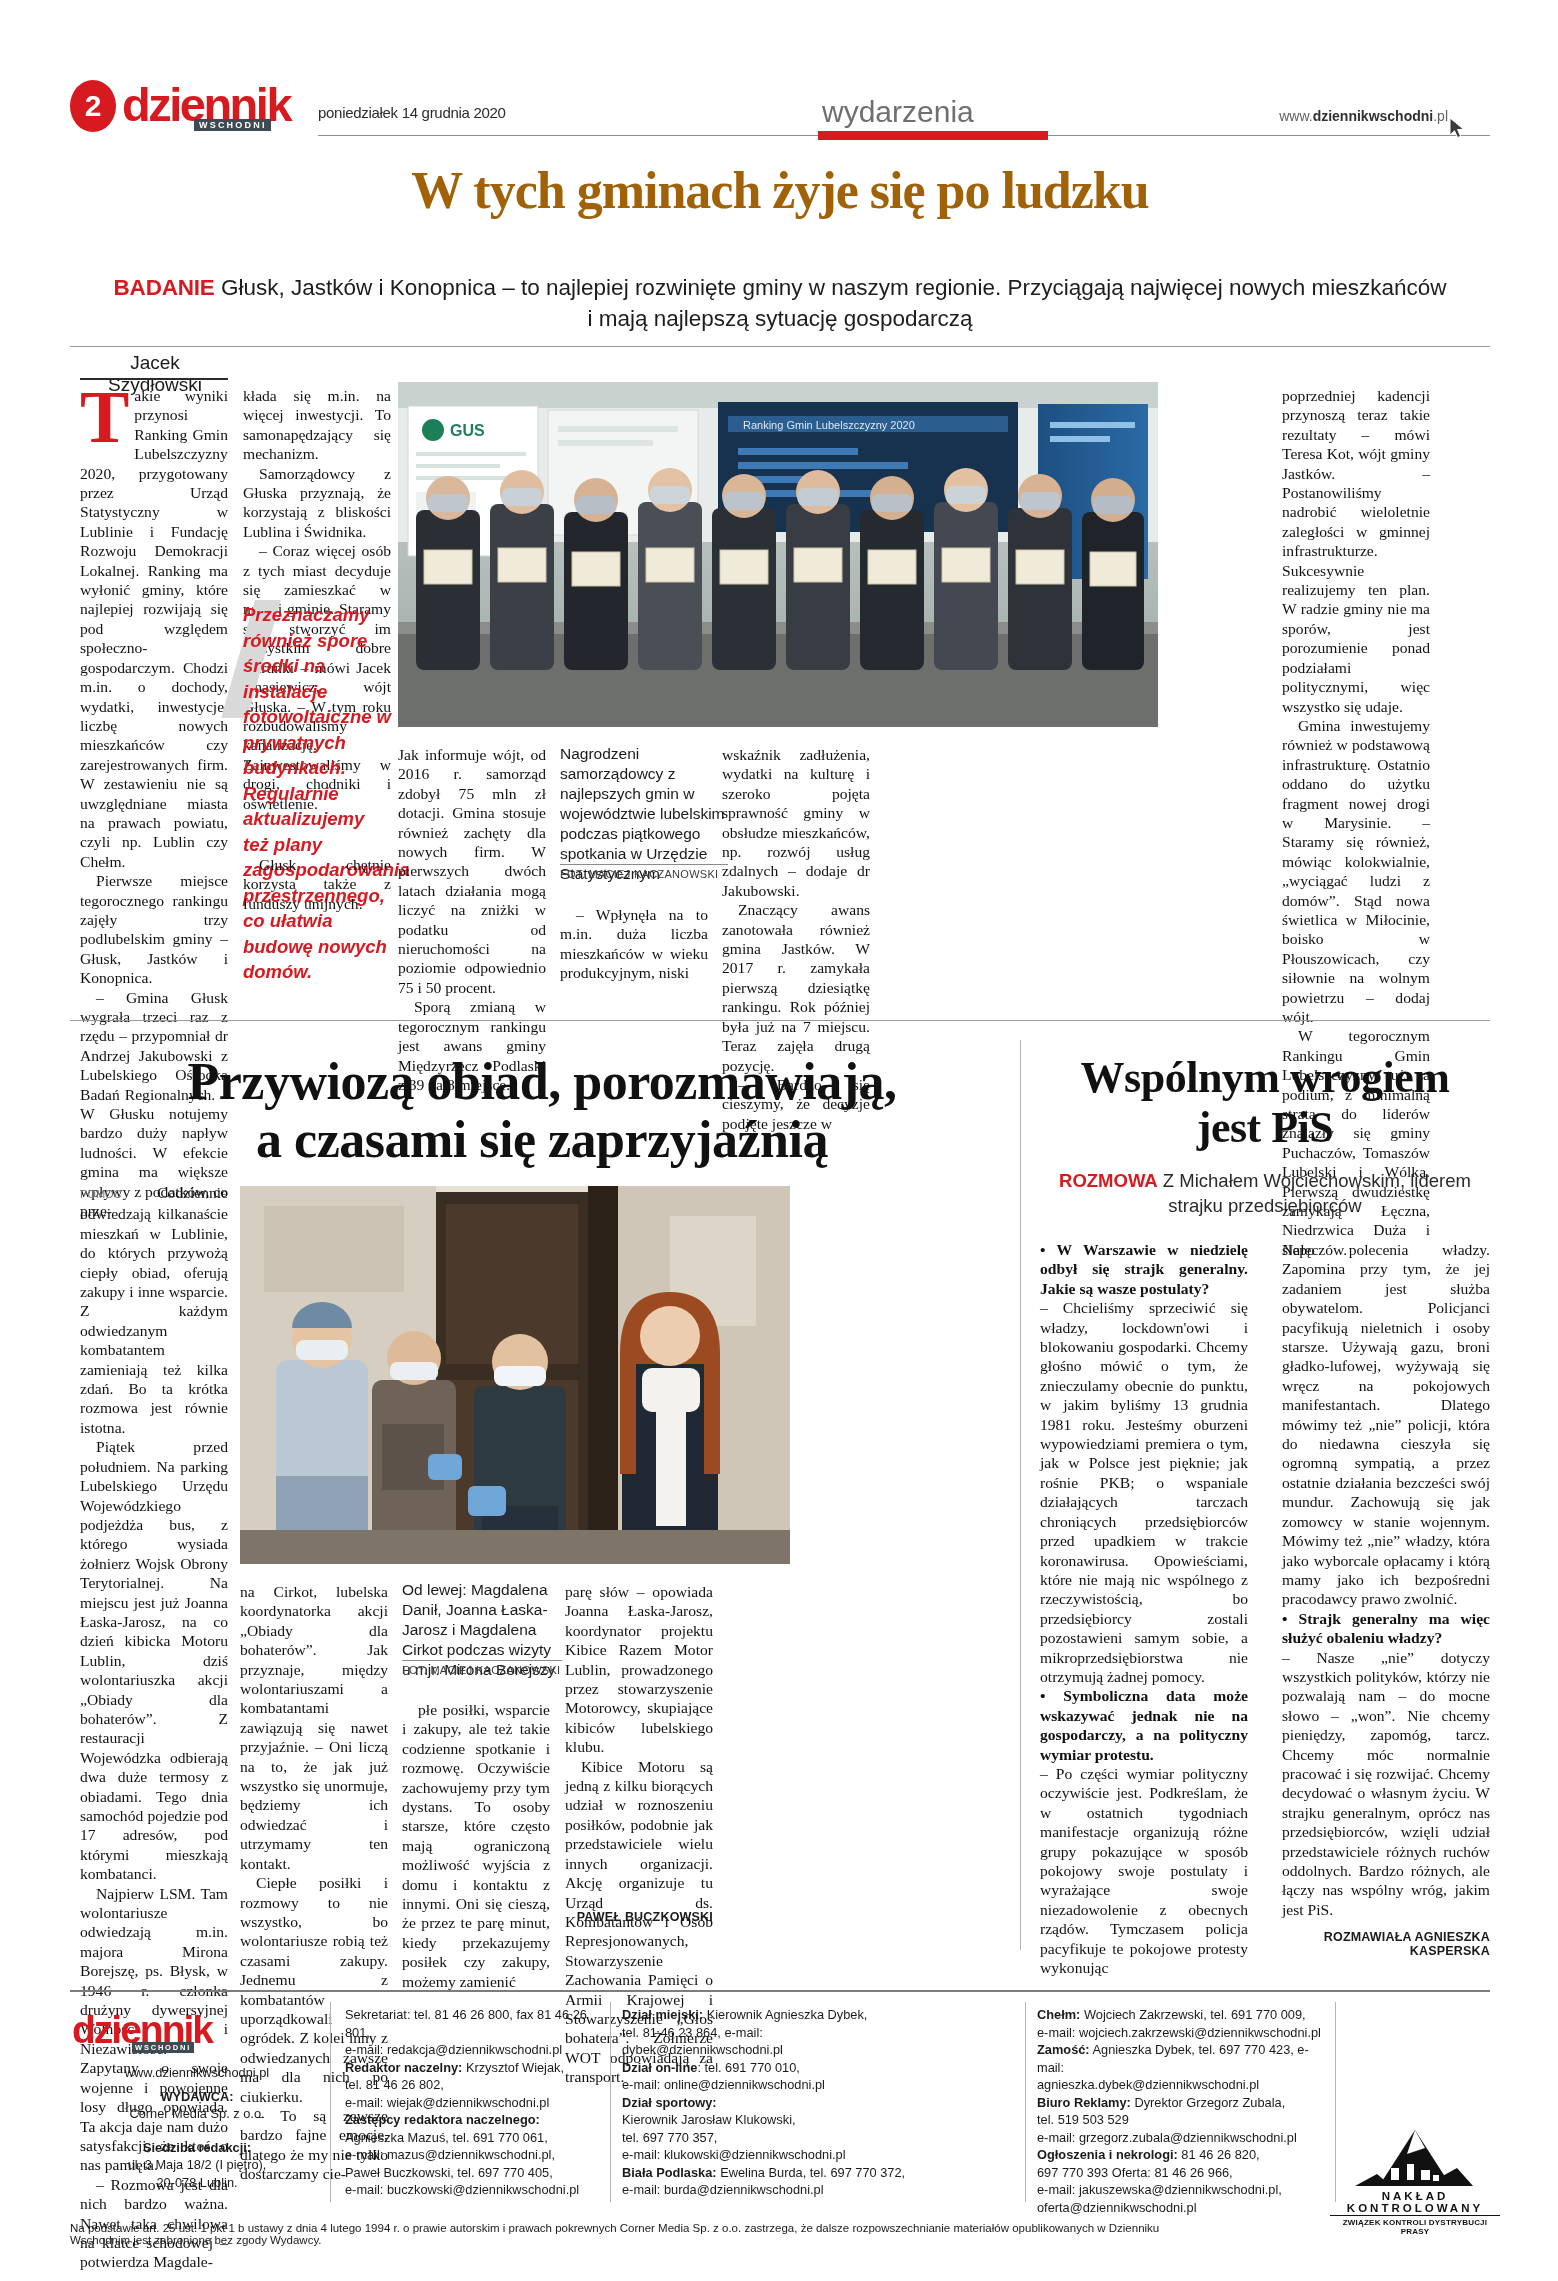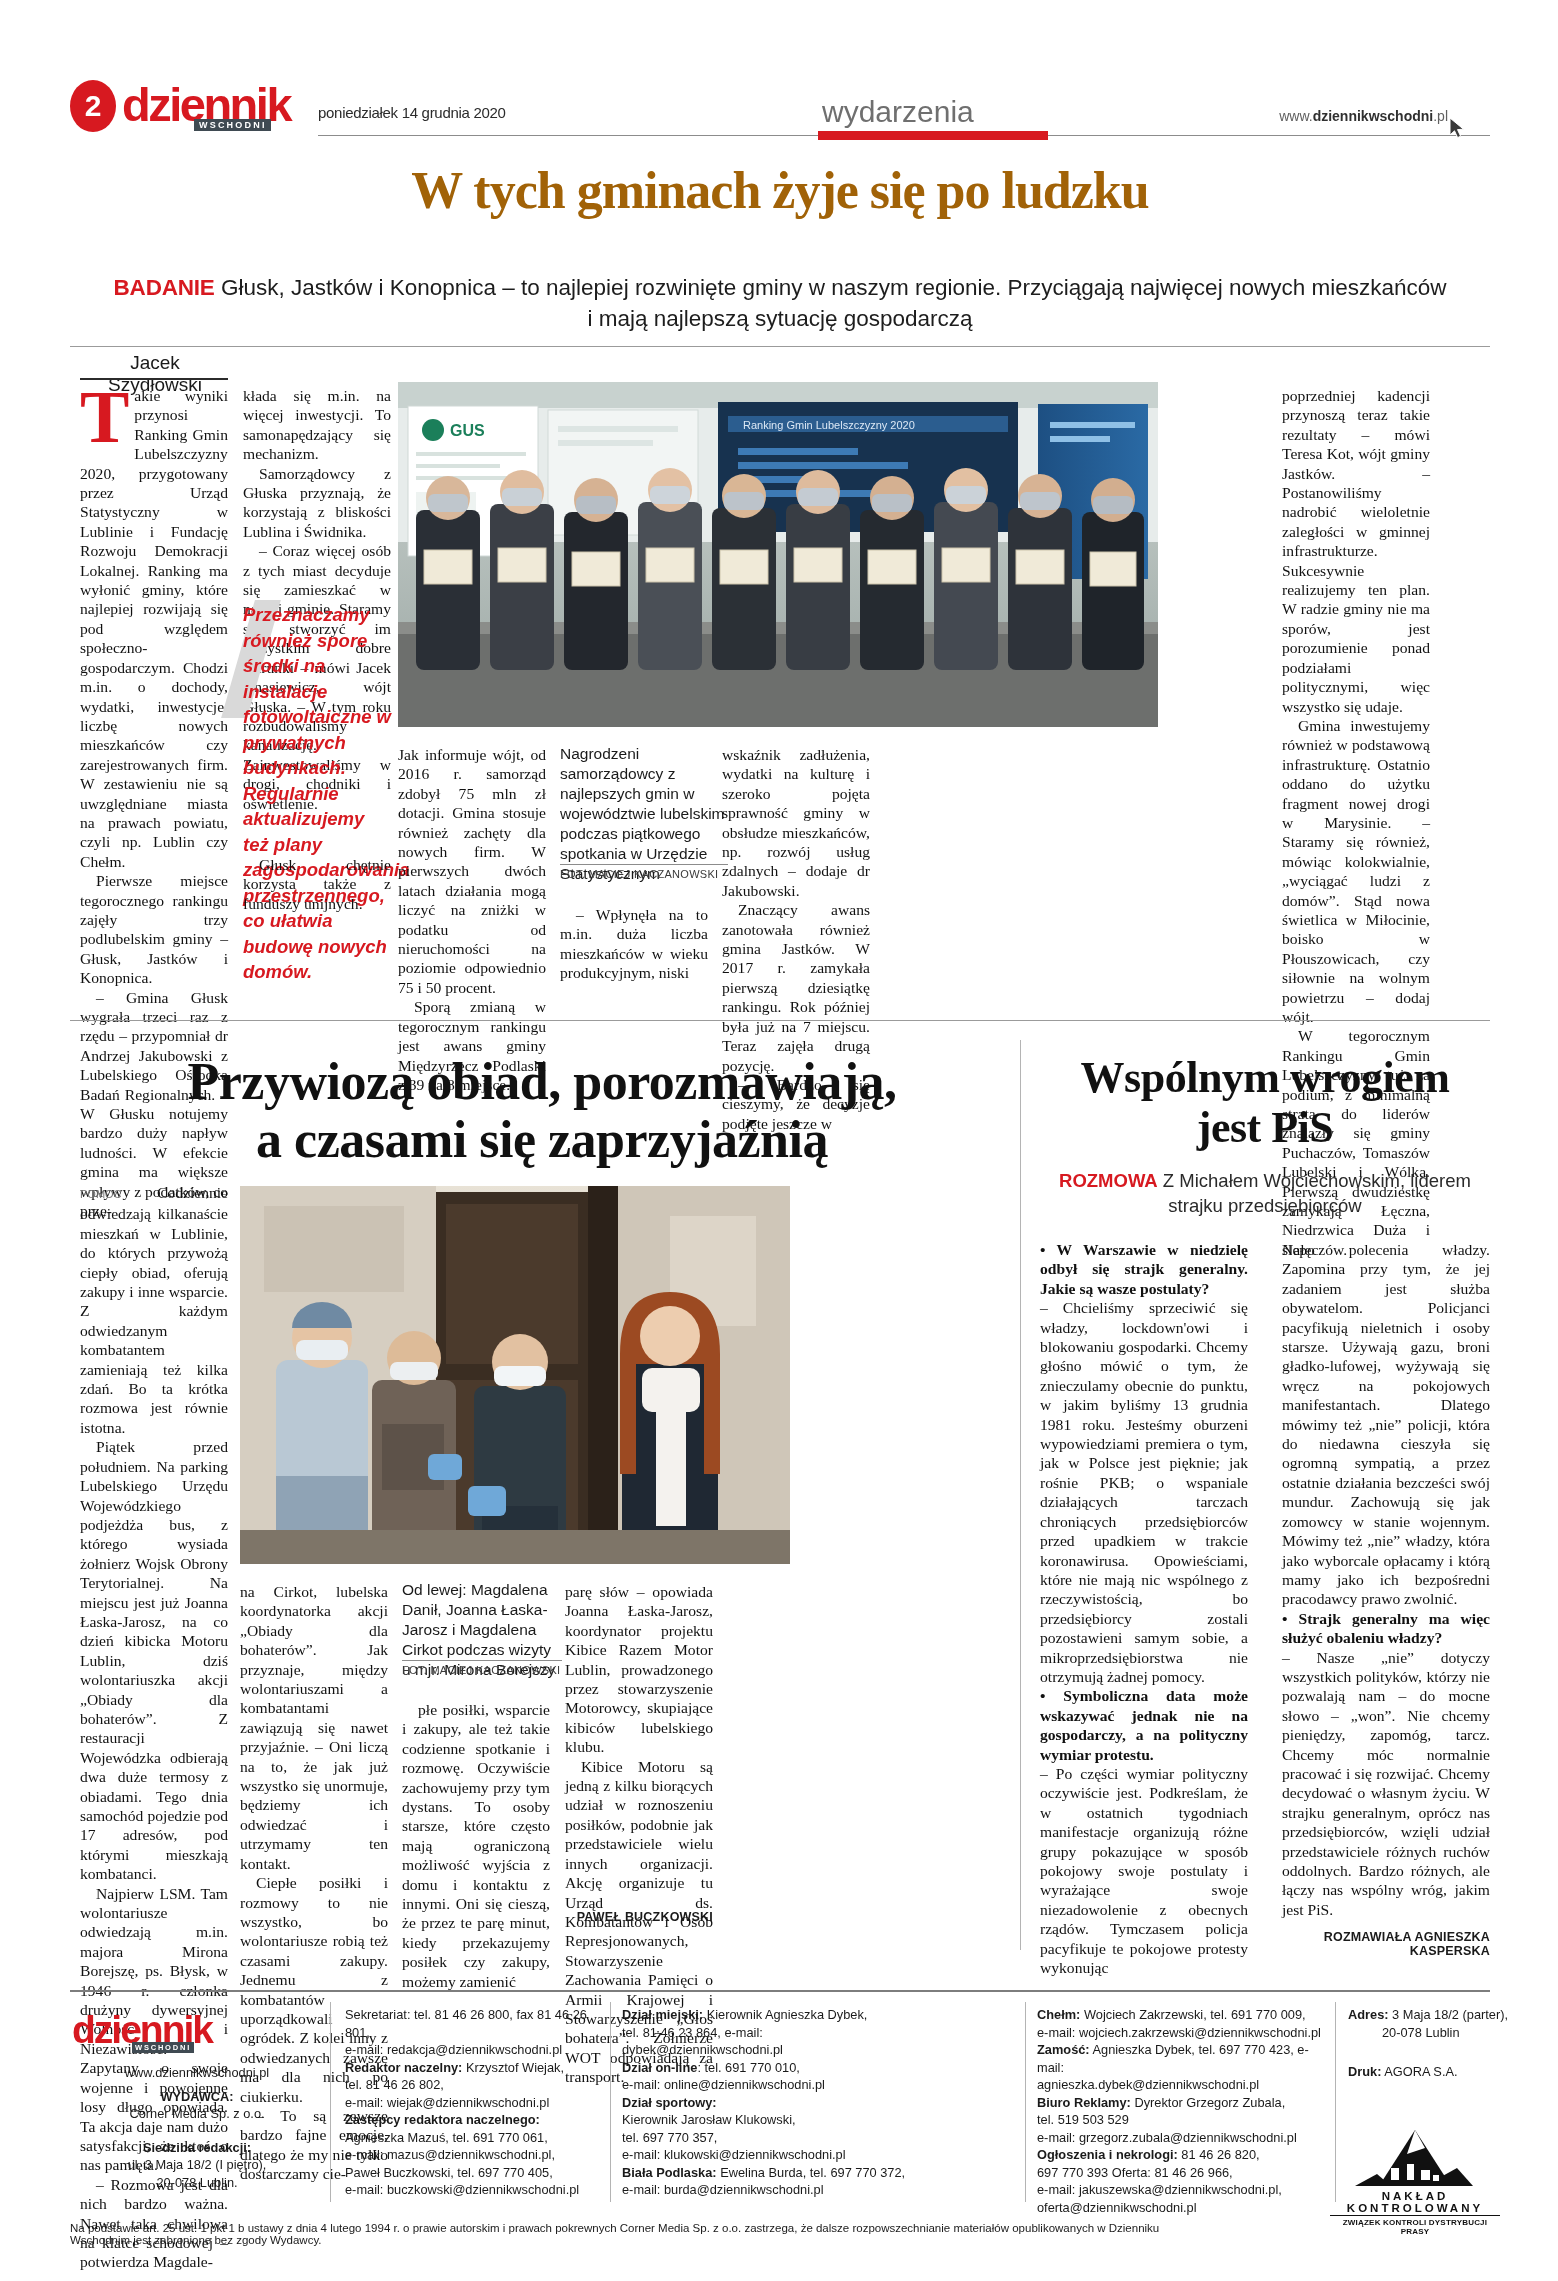--- a/index.html
+++ b/index.html
@@ -569,25 +569,20 @@
       <div><span>agnieszka.dybek@dziennikwschodni.pl</span></div>
       <div><b>Biuro Reklamy:</b><span> Dyrektor Grzegorz Zubala,</span></div>
       <div><span>tel. 519 503 529</span></div>
       <div><span>e-mail: grzegorz.zubala@dziennikwschodni.pl</span></div>
       <div><b>Ogłoszenia i nekrologi:</b><span>  81 46 26 820,</span></div>
       <div><span>697 770 393 Oferta: 81 46 26 966,</span></div>
       <div><span>e-mail: jakuszewska@dziennikwschodni.pl,</span></div>
       <div><span>oferta@dziennikwschodni.pl</span></div>
     </div>
 
-  <div class="foot-block" style="left:1348px; top:2006px; width:200px;">
-    <div><b>Adres:</b><span> 3 Maja 18/2 (parter),</span></div>
-    <div style="padding-left:34px;">20-078 Lublin</div>
-    <div style="margin-top:22px;"><b>Druk:</b><span> AGORA S.A.</span></div>
-  </div>
 
   <div class="zkdp">
     <svg width="120" height="62" viewBox="0 0 120 62" style="display:block; margin:0 auto;">
       <polygon points="60,2 96,58 24,58" fill="#111"></polygon>
       <polygon points="60,2 70,20 52,26" fill="#ffffff"></polygon>
       <rect x="36" y="40" width="8" height="12" fill="#fff"></rect>
       <rect x="52" y="36" width="7" height="16" fill="#fff"></rect>
       <rect x="66" y="42" width="9" height="10" fill="#fff"></rect>
       <rect x="78" y="47" width="6" height="6" fill="#fff"></rect>
       <polygon points="0,58 22,46 36,58" fill="#111"></polygon>

